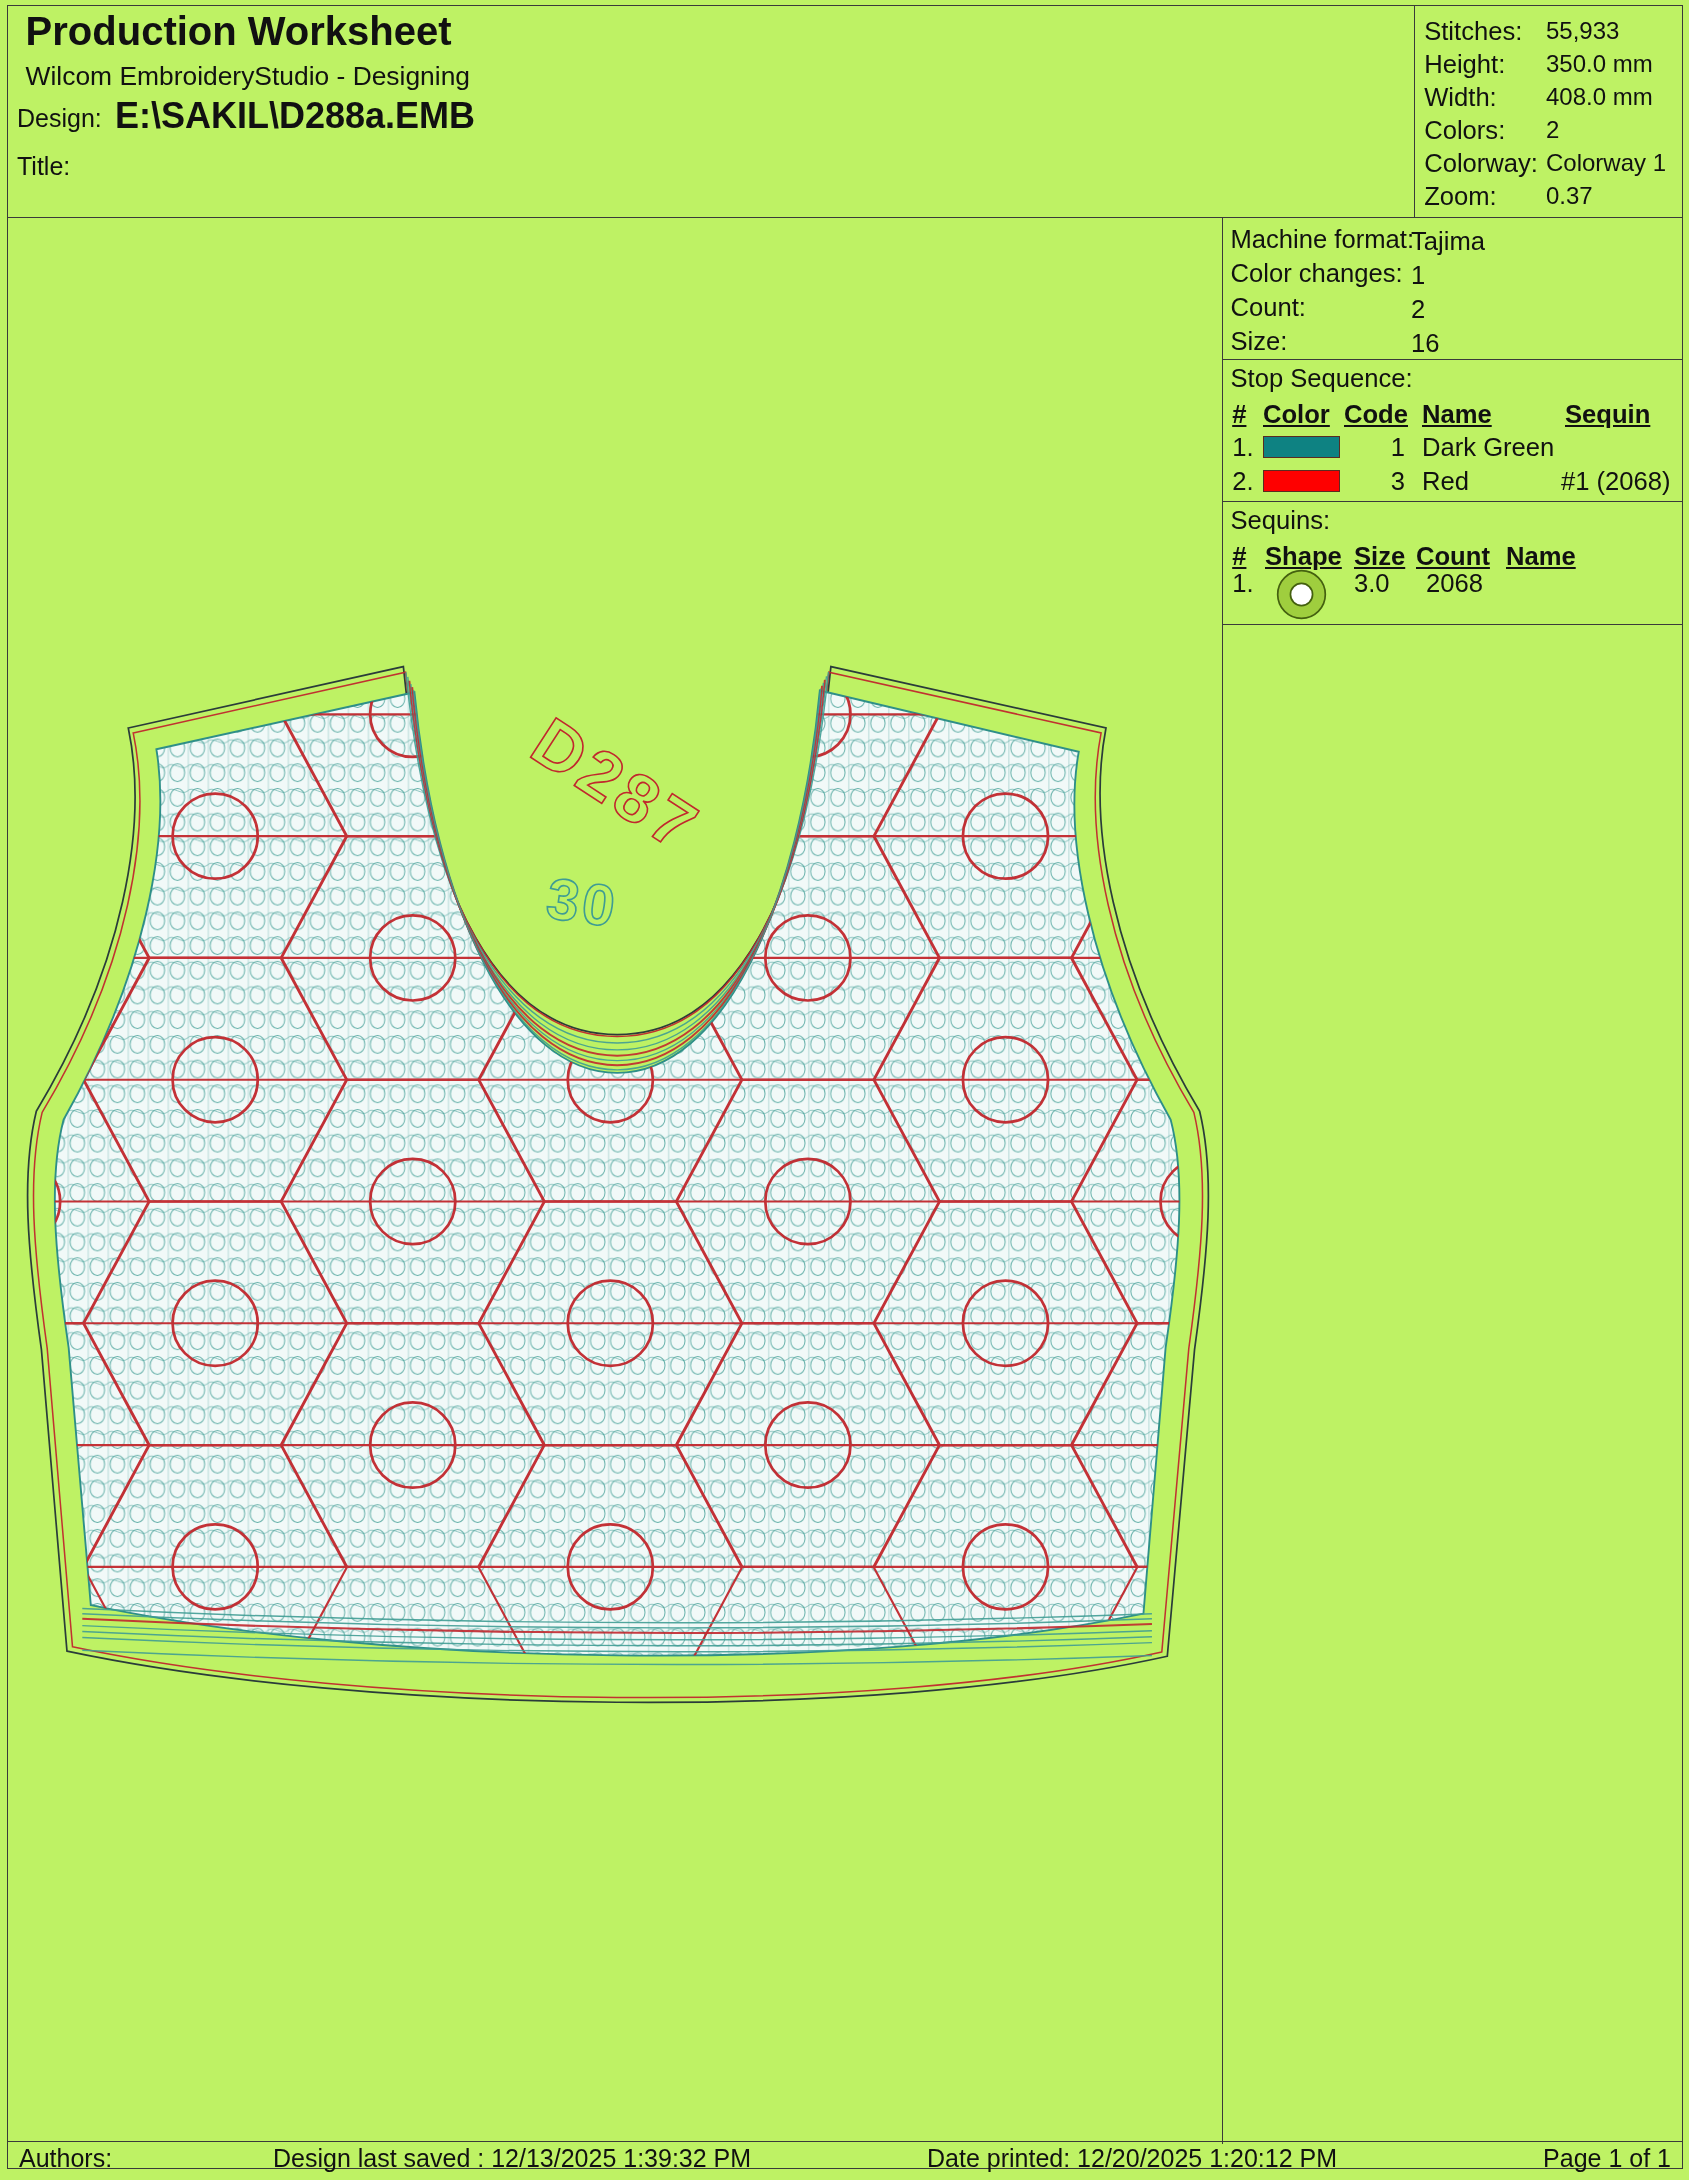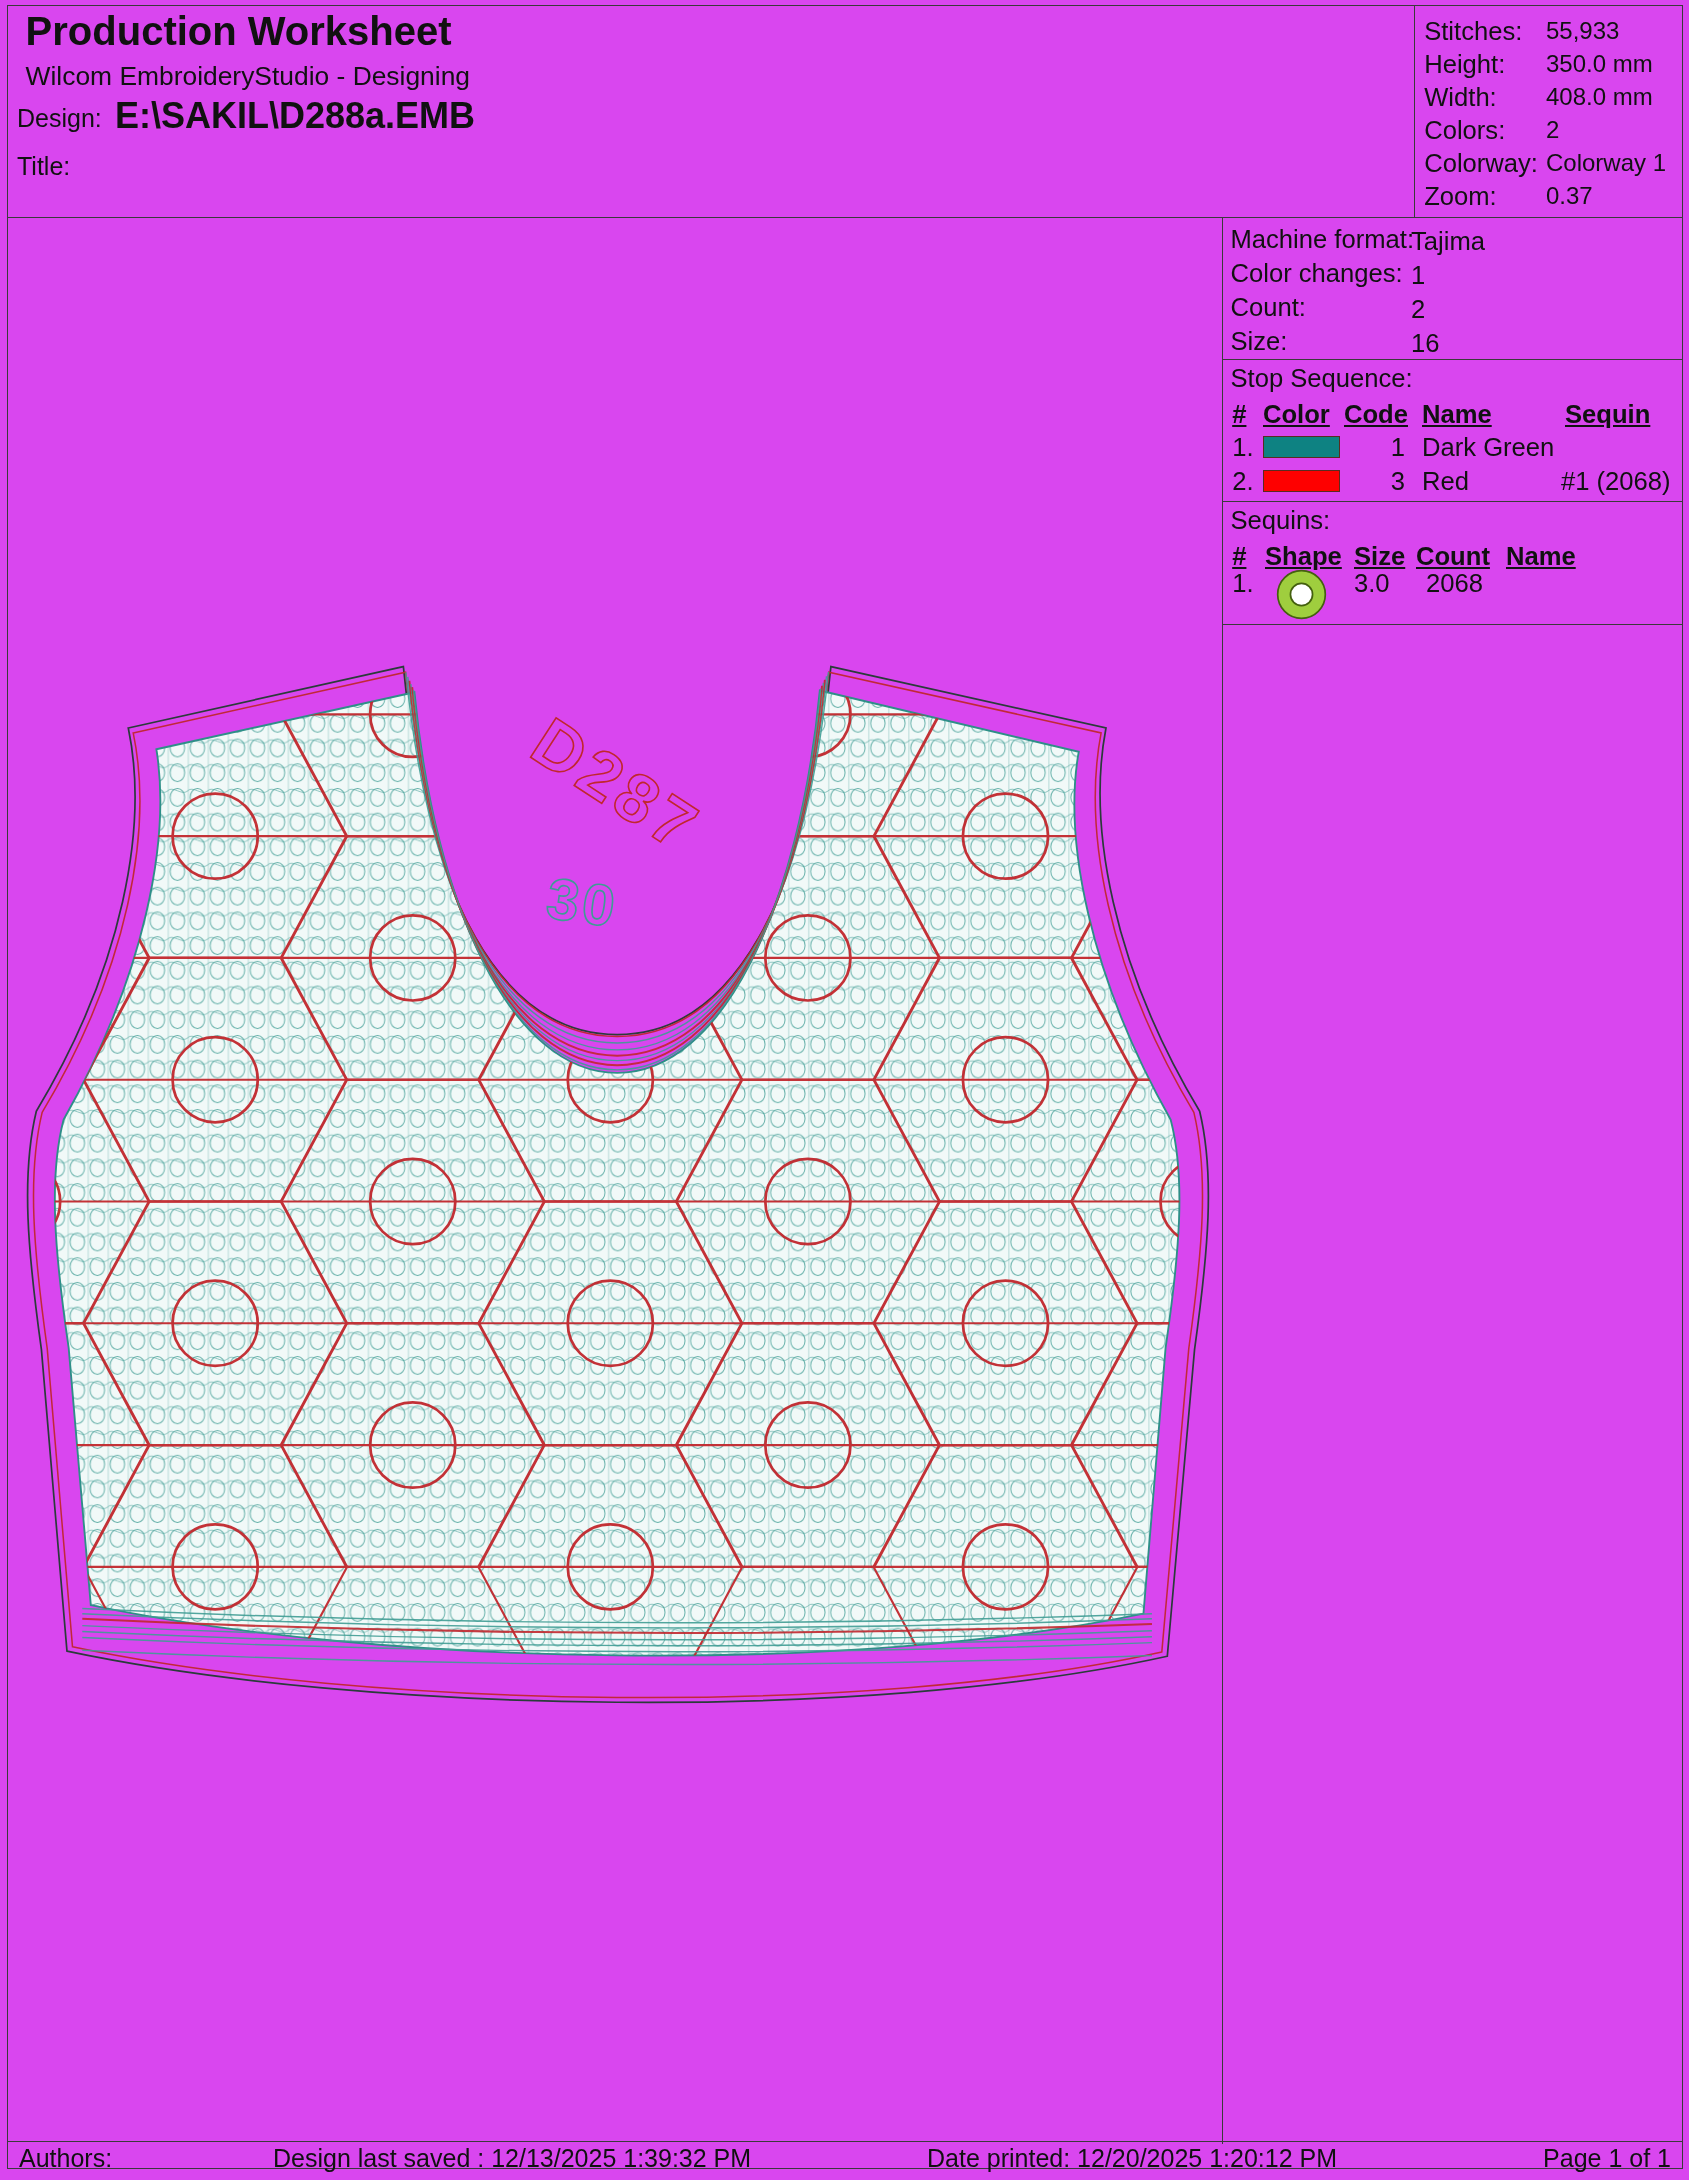--- a/index.html
+++ b/index.html
@@ -1,17 +1,17 @@
 <!DOCTYPE html>
 <html style="font-size:13.6px"><head>
 <meta charset="utf-8">
 <style>
   html,body{margin:0;padding:0;background:#fff;}
   body{width:1690px;height:2181px;position:relative;font-family:"Liberation Sans",sans-serif;color:#111;}
-  .page{position:absolute;left:0;top:0;width:1690px;height:2181px;background:#d946ef;}
+  .page{position:absolute;left:0;top:0;width:1690px;height:2181px;background:#bef264;}
   .frame{position:absolute;border:1.7px solid #3a3a3a;box-sizing:border-box;}
   .hline{position:absolute;height:0;border-top:1.7px solid #3a3a3a;}
   .vline{position:absolute;width:0;border-left:1.7px solid #3a3a3a;}
   
   .hdr-title{position:absolute;left:25.6px;top:8.5px;font-size:40px;font-weight:bold;letter-spacing:0px;}
   .hdr-sub{position:absolute;left:25.6px;top:61px;font-size:26.4px;}
   .hdr-design-label{position:absolute;left:17px;top:104px;font-size:25px;}
   .hdr-design-value{position:absolute;left:115px;top:95px;font-size:36px;font-weight:bold;}
   .hdr-title-label{position:absolute;left:17px;top:152px;font-size:25px;}
   

